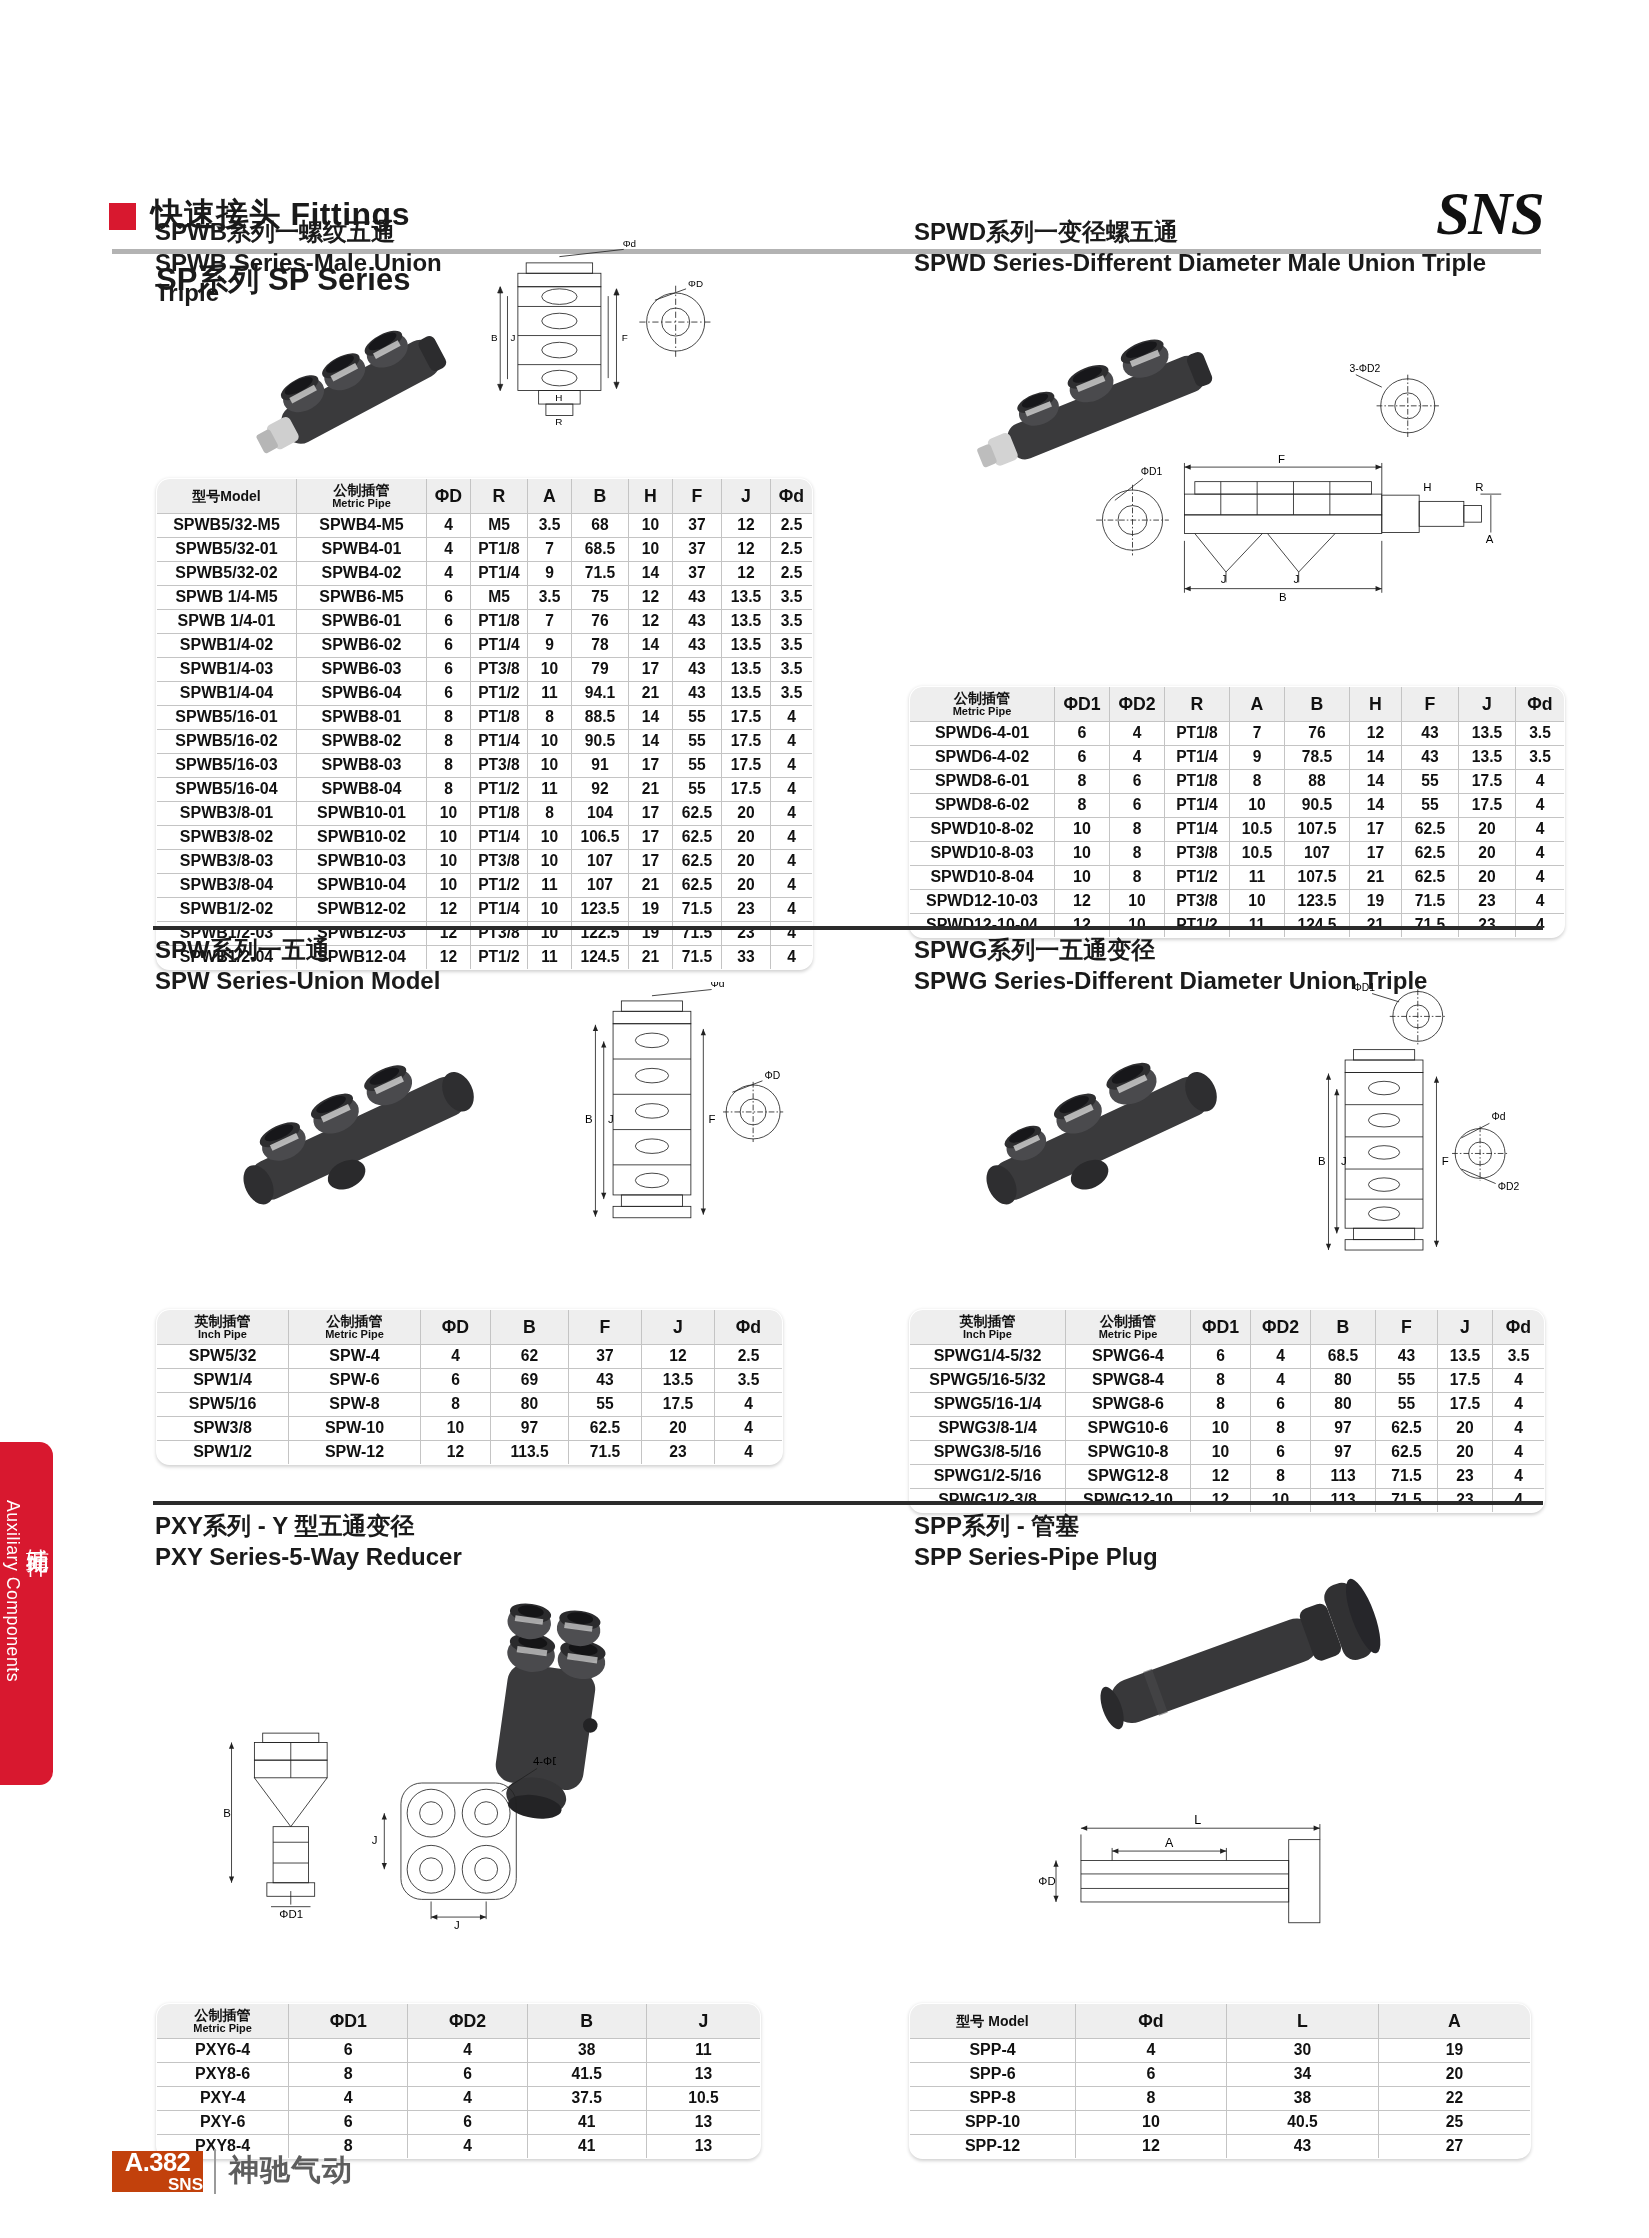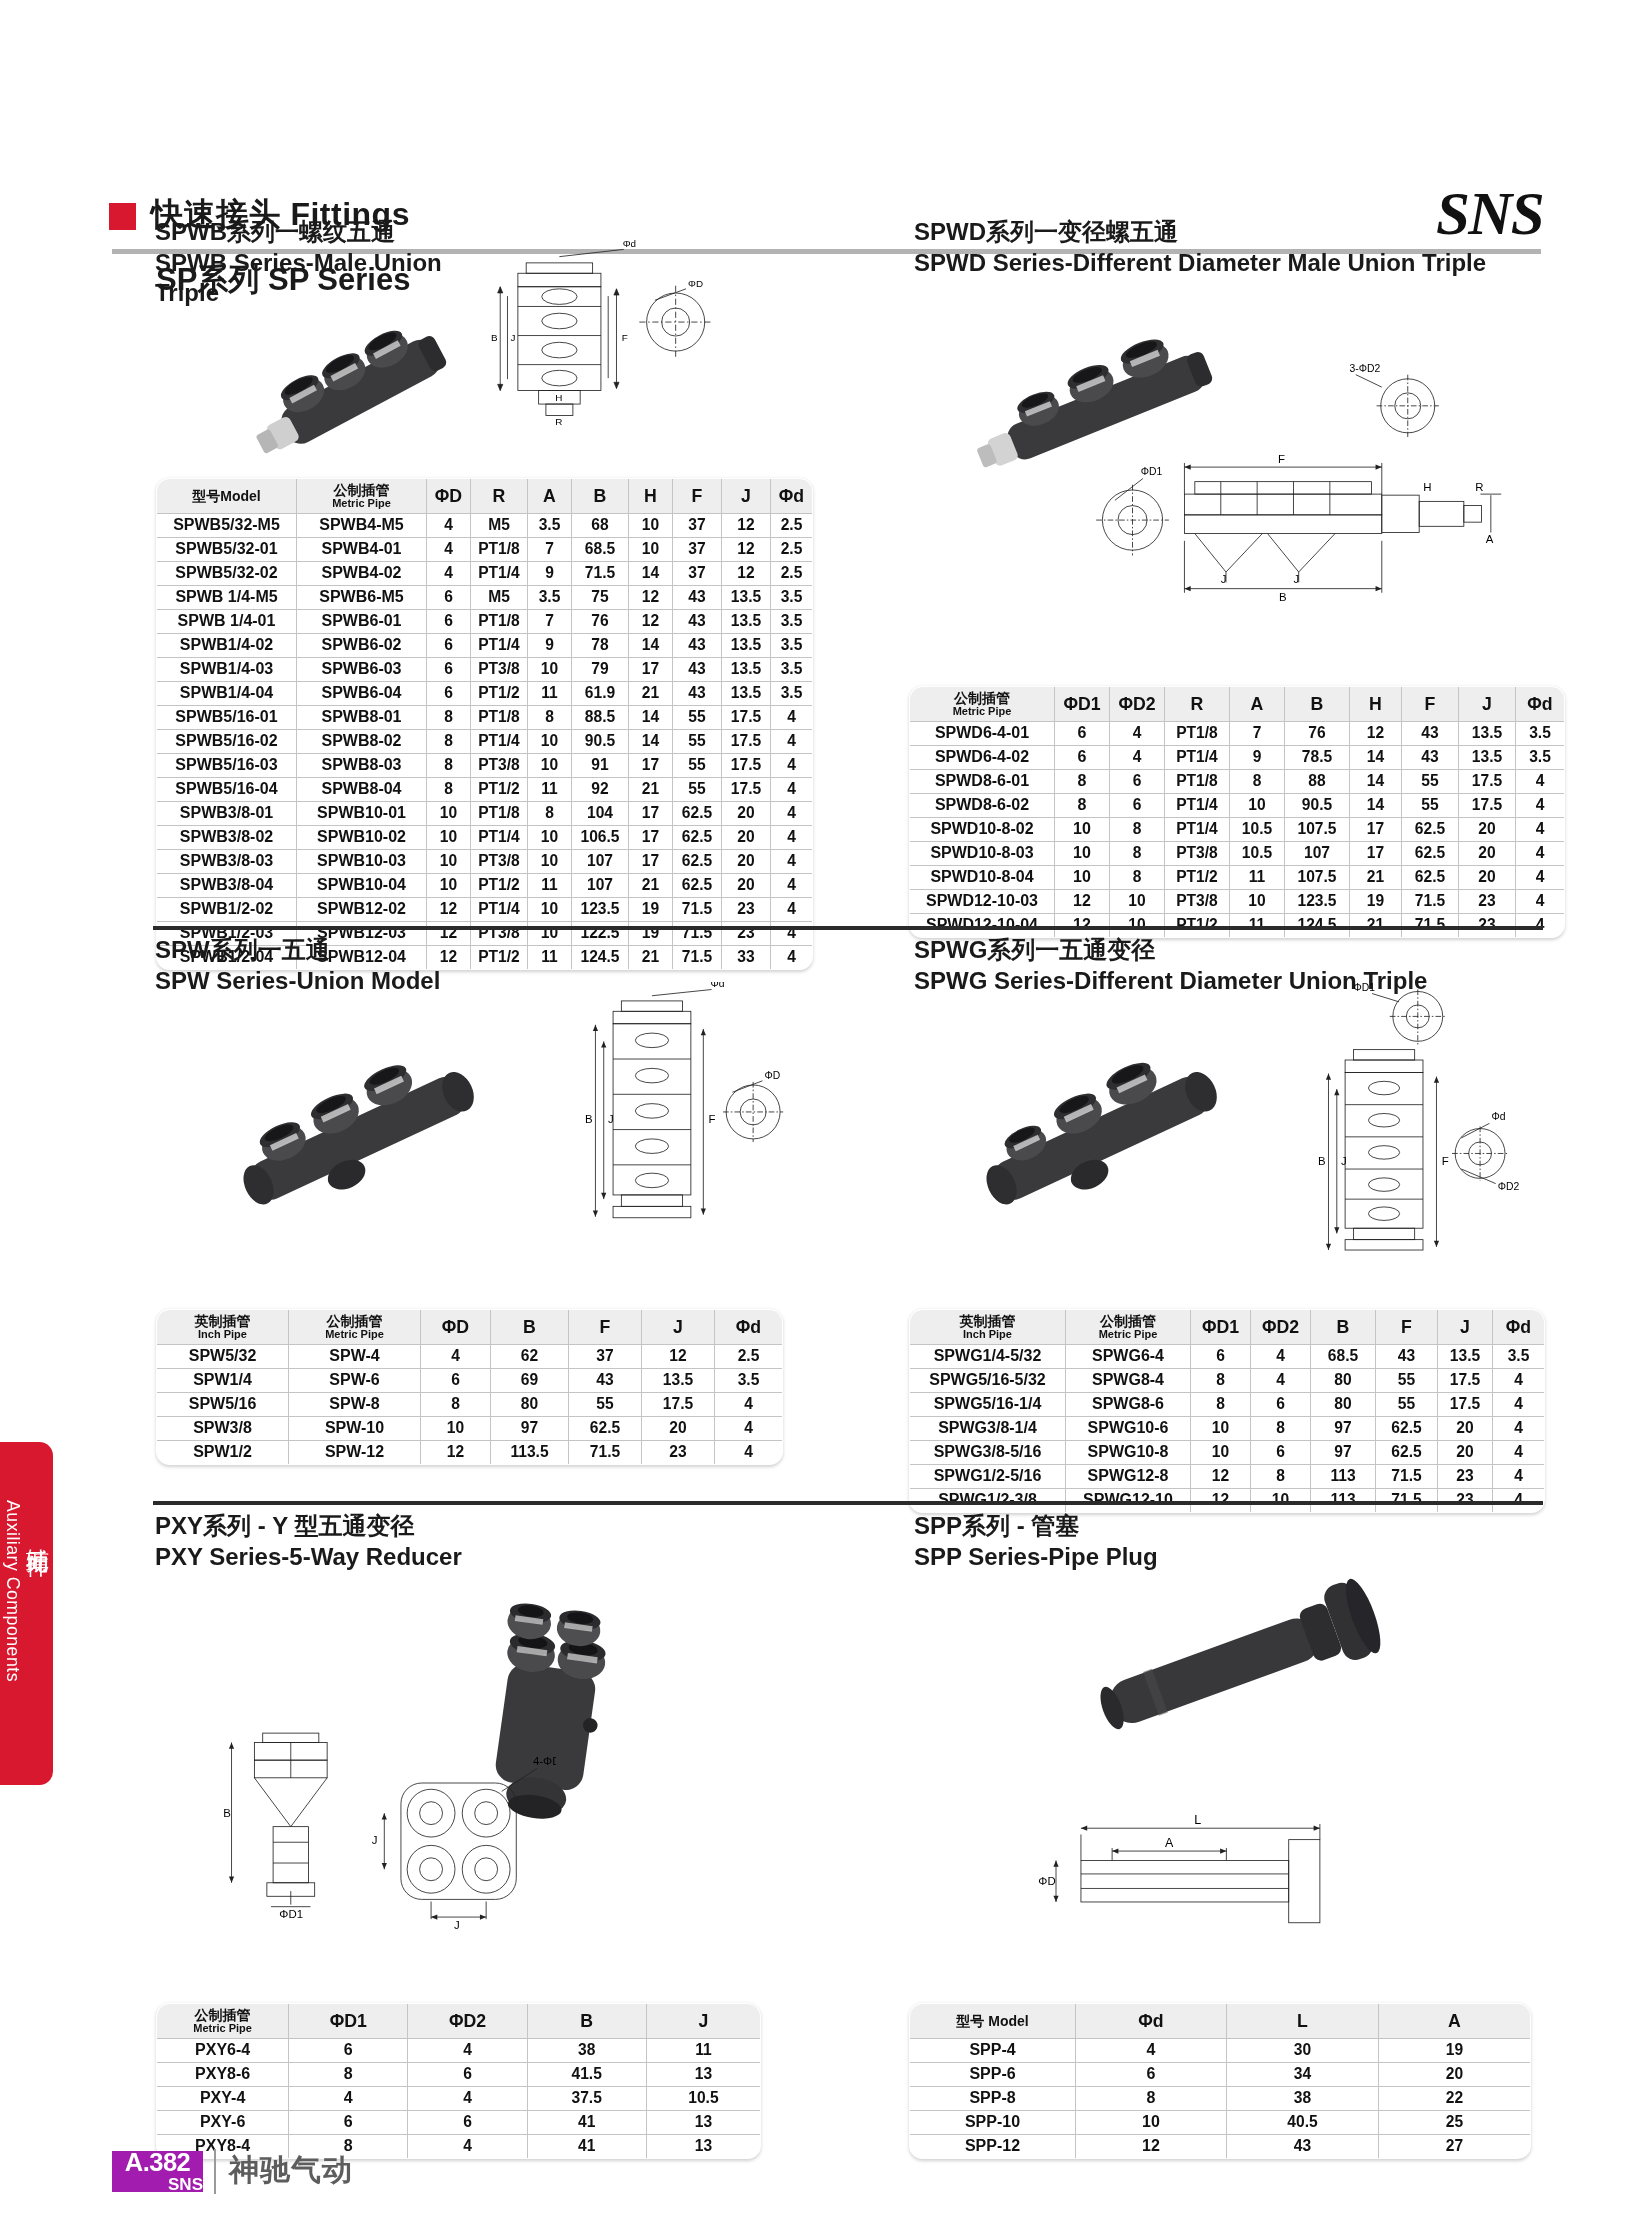--- a/index.html
+++ b/index.html
@@ -53,21 +53,21 @@
   table.spec tr:first-child th:last-child{border-top-right-radius:12.5px;}
   table.spec tr:last-child td:first-child{border-bottom-left-radius:12.5px;}
   table.spec tr:last-child td:last-child{border-bottom-right-radius:12.5px;}
 
   
   .photo{position:absolute;}
   .draw{position:absolute;}
 
   
   #footer{position:absolute;left:0;top:2146px;width:1650px;height:83px;}
-  .fbadge{position:absolute;left:112px;top:5.2px;width:91px;height:41px;background:#a21caf;color:#fff;}
+  .fbadge{position:absolute;left:112px;top:5.2px;width:91px;height:41px;background:#c2410c;color:#fff;}
   .fbadge .big{position:absolute;left:0;top:-3.1px;width:91px;text-align:center;font-size:25.5px;font-weight:700;letter-spacing:-0.5px;}
   .fbadge .small{position:absolute;left:0;top:24px;width:91px;text-align:right;font-size:17px;font-weight:600;letter-spacing:0px;}
   .fsep{position:absolute;left:214px;top:3.1px;width:2.1px;height:45px;background:#9a9a9a;}
   .fcn{position:absolute;left:229px;top:4.2px;font-size:30px;font-weight:700;color:#5d5d5d;letter-spacing:1px;}
 </style>
 </head>
 <body>
 
 <div id="page-header">
   <div class="hdr-square"></div>
@@ -265,21 +265,21 @@
         <td>43</td>
         <td>13.5</td>
         <td>3.5</td>
       </tr>
       <tr>
         <td>SPWB1/4-04</td>
         <td>SPWB6-04</td>
         <td>6</td>
         <td>PT1/2</td>
         <td>11</td>
-        <td>61.9</td>
+        <td>94.1</td>
         <td>21</td>
         <td>43</td>
         <td>13.5</td>
         <td>3.5</td>
       </tr>
       <tr>
         <td>SPWB5/16-01</td>
         <td>SPWB8-01</td>
         <td>8</td>
         <td>PT1/8</td>

